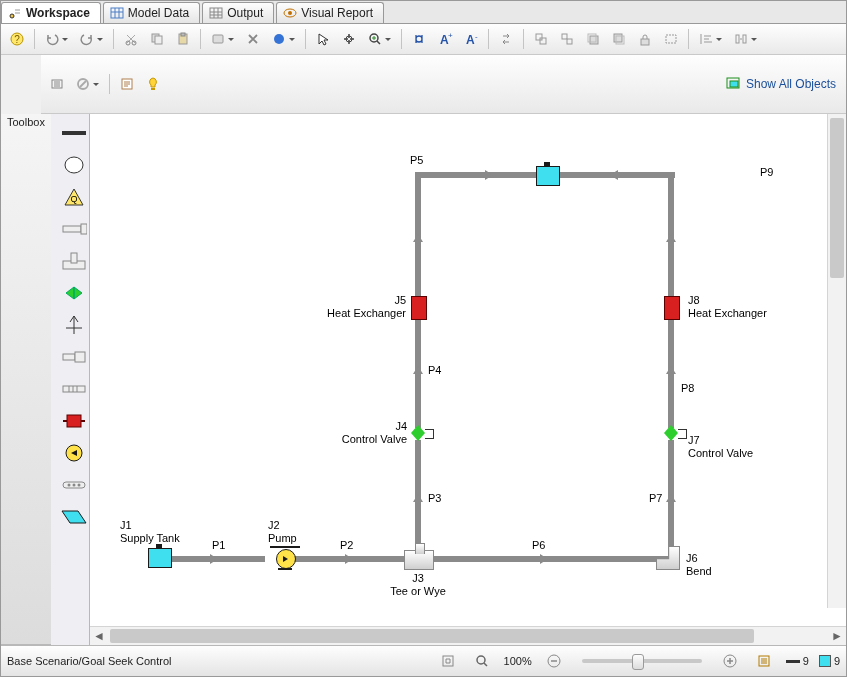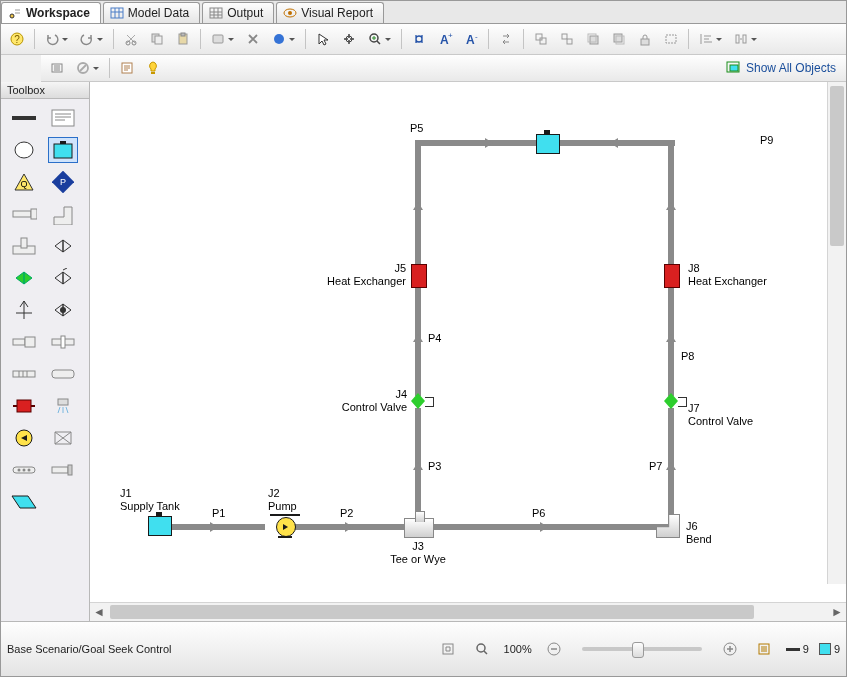--- a/index.html
+++ b/index.html
@@ -9,39 +9,39 @@
   .tab{display:flex;align-items:center;gap:4px;padding:3px 10px 3px 6px;border:1px solid #999;border-bottom:none;background:linear-gradient(#fdfdfd,#e5e5e5);margin-right:2px;border-radius:3px 3px 0 0;cursor:pointer;}
   .tab.active{background:#fff;font-weight:bold;}
   .tab .ticon{width:14px;height:14px;display:inline-block;}
   
   .toolbar{display:flex;align-items:center;height:30px;background:linear-gradient(#fefefe,#e9e9e9);border-bottom:1px solid #c9c9c9;padding:0 4px;gap:2px;}
   .tbtn{width:22px;height:22px;border:1px solid transparent;border-radius:2px;display:flex;align-items:center;justify-content:center;cursor:pointer;}
   .tbtn.wide{width:auto;padding:0 4px;gap:2px;}
   .sep{width:1px;height:20px;background:#c4c4c4;margin:0 3px;}
   .drop{width:7px;height:22px;display:flex;align-items:center;justify-content:center;}
   .drop::after{content:"";border:3px solid transparent;border-top-color:#555;margin-top:3px;}
-  .toolbar2{display:flex;align-items:center;height:26px;background:linear-gradient(#fefefe,#e9e9e9);border-bottom:1px solid #c9c9c9;padding:0 4px;gap:2px;margin-left:40px;}
+  .toolbar2{display:flex;align-items:center;height:26px;background:linear-gradient(#fefefe,#e9e9e9);border-bottom:1px solid #c9c9c9;padding:16px 4px;gap:2px;margin-left:40px;}
   .show-all{margin-left:auto;display:flex;align-items:center;gap:4px;color:#1a4e9b;cursor:pointer;padding:2px 6px;}
   
   .body{flex:1;display:flex;min-height:0;}
-  .toolbox{width:88px;background:#efeef2;border-right:1px solid #b8b8b8;display:flex;flex-direction:column;}
+  .toolbox{width:88px;background:#efeef2;border-right:1px solid #b8b8b8;display:flex;flex-direction:row;}
   .toolbox-title{background:linear-gradient(#f5f5f5,#dcdcdc);border-bottom:1px solid #b8b8b8;padding:2px 6px;font-size:11px;}
   .palette{flex:1;overflow:auto;display:grid;grid-template-columns:1fr 1fr;gap:6px;padding:6px 8px;align-content:start;}
   .pitem{width:28px;height:24px;display:flex;align-items:center;justify-content:center;border:1px solid transparent;cursor:pointer;}
   .pitem.sel{border:1px solid #2a6fc9;background:#cfe3fb;}
   .canvas-wrap{flex:1;display:flex;flex-direction:column;background:#fff;}
   .canvas{flex:1;position:relative;overflow:hidden;background:#fff;}
   .vscroll{position:absolute;right:0;top:0;bottom:18px;width:18px;background:#f2f2f2;border-left:1px solid #d4d4d4;}
   .vscroll .thumb{position:absolute;left:2px;right:2px;top:4px;height:160px;background:#c9c9c9;border-radius:2px;}
   .hscroll{height:18px;background:#f2f2f2;border-top:1px solid #d4d4d4;display:flex;align-items:center;}
   .hscroll .arrow{width:18px;height:18px;display:flex;align-items:center;justify-content:center;color:#666;}
   .hscroll .track{flex:1;height:14px;margin:0 2px;position:relative;}
   .hscroll .track .thumb{position:absolute;left:0;top:0;bottom:0;width:90%;background:#c9c9c9;border-radius:2px;}
   
-  .status{height:22px;background:linear-gradient(#fefefe,#e4e4e4);border-top:1px solid #b8b8b8;display:flex;align-items:center;padding:16px 6px;gap:10px;font-size:11px;}
+  .status{height:22px;background:linear-gradient(#fefefe,#e4e4e4);border-top:1px solid #b8b8b8;display:flex;align-items:center;padding:4px 6px;gap:10px;font-size:11px;}
   .status .spacer{flex:1;}
   .zoom-slider{width:120px;height:4px;background:#c8c8c8;border-radius:2px;position:relative;margin:0 6px;}
   .zoom-slider .knob{position:absolute;top:-5px;width:10px;height:14px;border-radius:3px;background:linear-gradient(#fdfdfd,#dcdcdc);border:1px solid #9a9a9a;}
   
   .pipe{position:absolute;background:#8a8a8a;}
   .pipe.h{height:6px;}
   .pipe.v{width:6px;}
   .arrowR{position:absolute;width:0;height:0;border-top:5px solid transparent;border-bottom:5px solid transparent;border-left:8px solid #8a8a8a;}
   .arrowU{position:absolute;width:0;height:0;border-left:5px solid transparent;border-right:5px solid transparent;border-bottom:8px solid #8a8a8a;}
   .lbl{position:absolute;font-size:11px;color:#000;white-space:nowrap;line-height:13px;}

